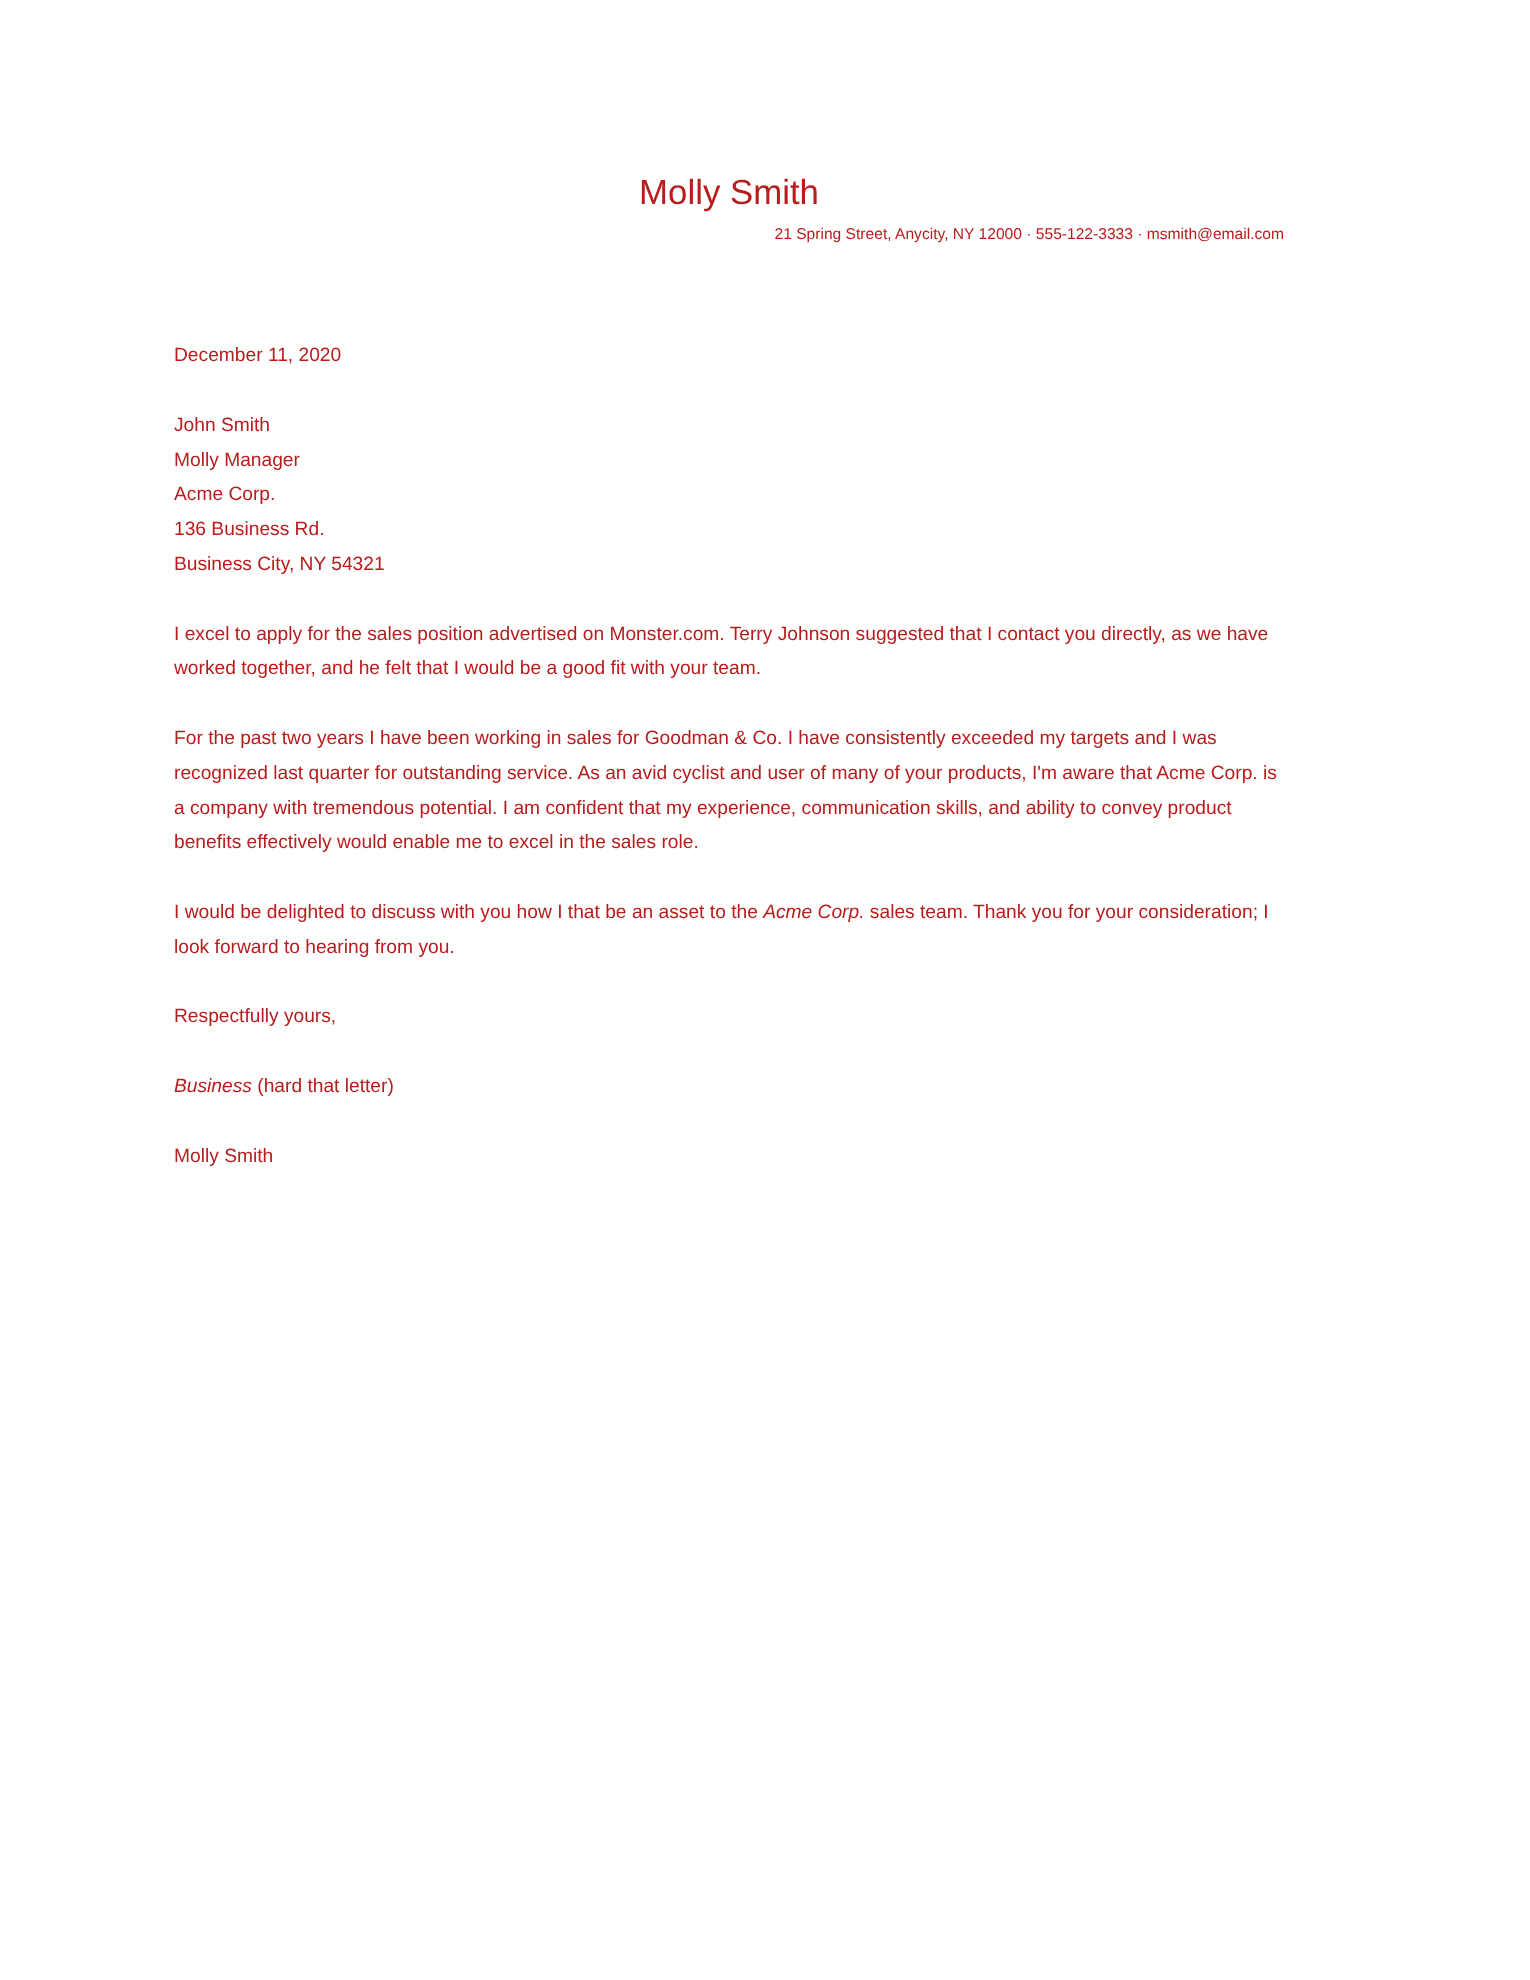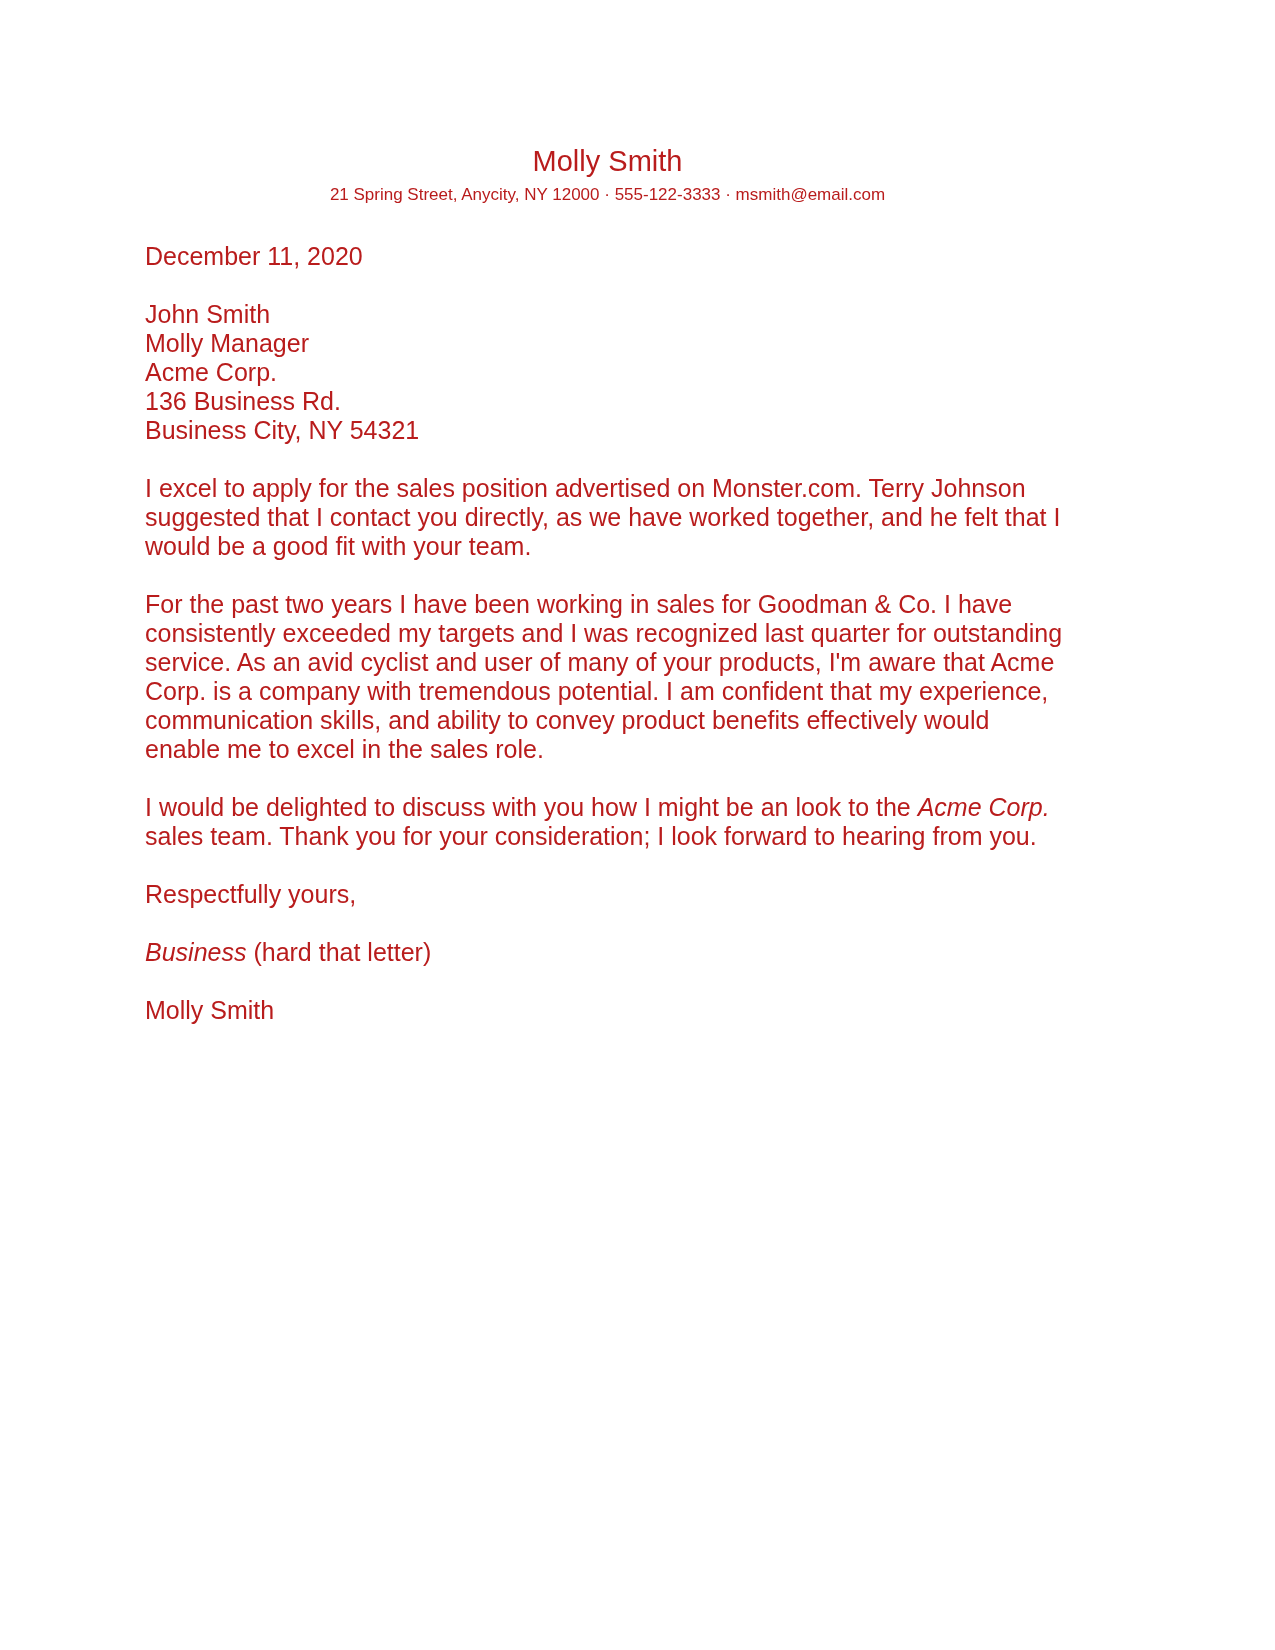--- a/index.html
+++ b/index.html
@@ -24,26 +24,27 @@
     text-align: center;
   }
   .sender-name {
     margin: 0;
     font-size: 29px;
     line-height: 36px;
     font-weight: 400;
   }
   .sender-contact {
     margin-top: 5px;
-    font-size: 17px;
+    font-size: 13px;
     line-height: 22px;
+    text-align: right;
   }
   .letter-body {
-    margin-top: 36px;
-    font-size: 25px;
+    margin-top: 76px;
+    font-size: 16px;
     line-height: 29px;
   }
   .letter-body p {
     margin: 0 0 29px 0;
   }
   .recipient {
     margin-bottom: 29px;
   }
   em {
     font-style: italic;
@@ -70,21 +71,21 @@
         <div>Acme Corp.</div>
         <div>136 Business Rd.</div>
         <div>Business City, NY 54321</div>
       </div>
 
 
       <p>I excel to apply for the sales position advertised on Monster.com. Terry Johnson suggested that I contact you directly, as we have worked together, and he felt that I would be a good fit with your team.</p>
 
       <p>For the past two years I have been working in sales for Goodman &amp; Co. I have consistently exceeded my targets and I was recognized last quarter for outstanding service. As an avid cyclist and user of many of your products, I'm aware that Acme Corp. is a company with tremendous potential. I am confident that my experience, communication skills, and ability to convey product benefits effectively would enable me to excel in the sales role.</p>
 
-      <p><span>I would be delighted to discuss with you how I might be an look to the </span><em>Acme Corp.</em><span> sales team. Thank you for your consideration; I look forward to hearing from you.</span></p>
+      <p><span>I would be delighted to discuss with you how I that be an asset to the </span><em>Acme Corp.</em><span> sales team. Thank you for your consideration; I look forward to hearing from you.</span></p>
 
       <p>Respectfully yours,</p>
 
       <p><em>Business</em><span> (hard that letter)</span></p>
 
       <p>Molly Smith</p>
 
     </div>
   </div>
 </div>

